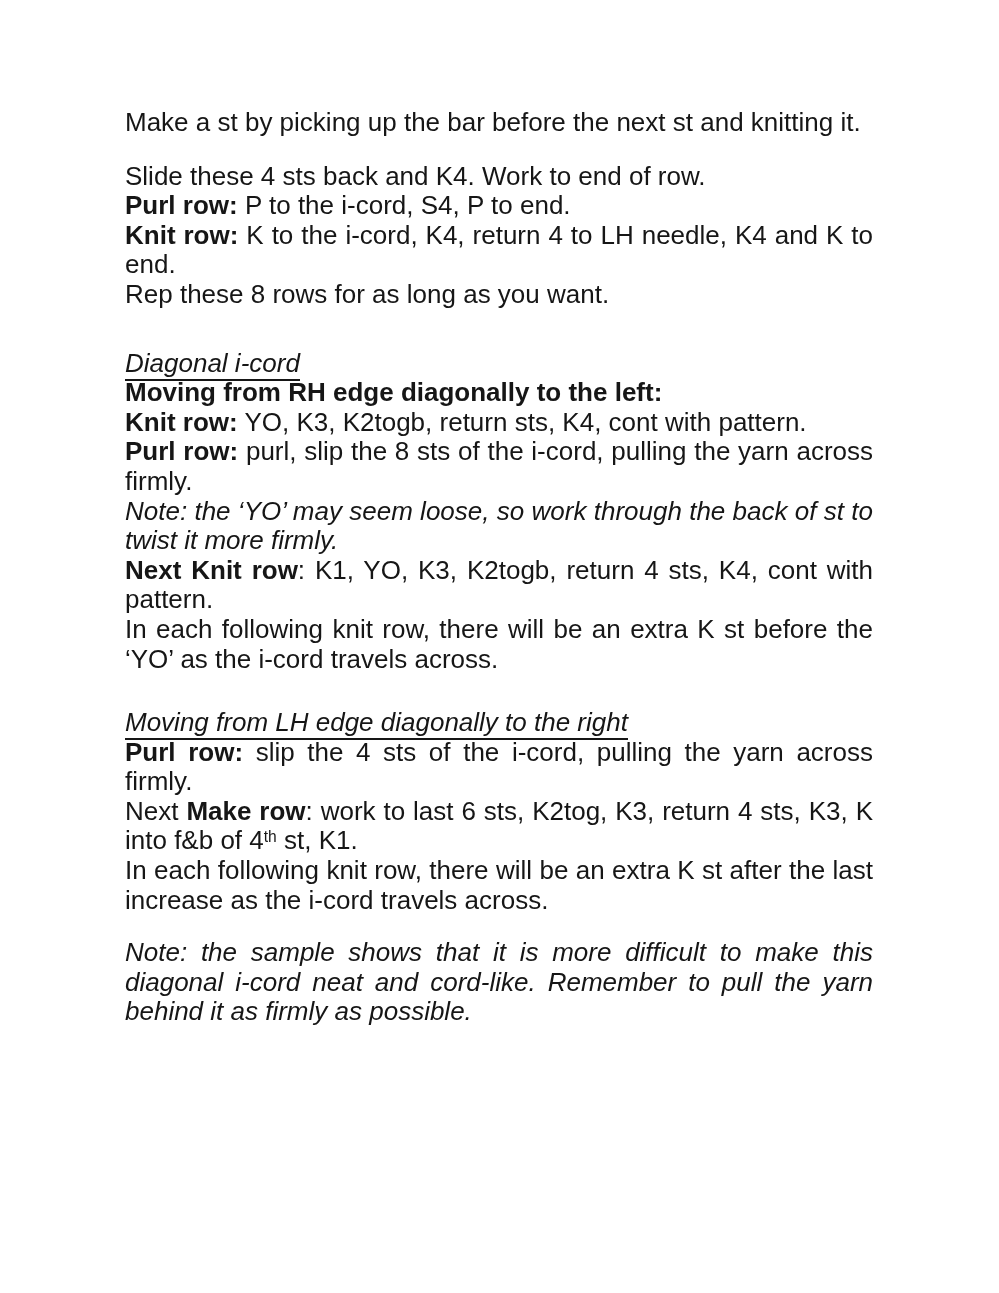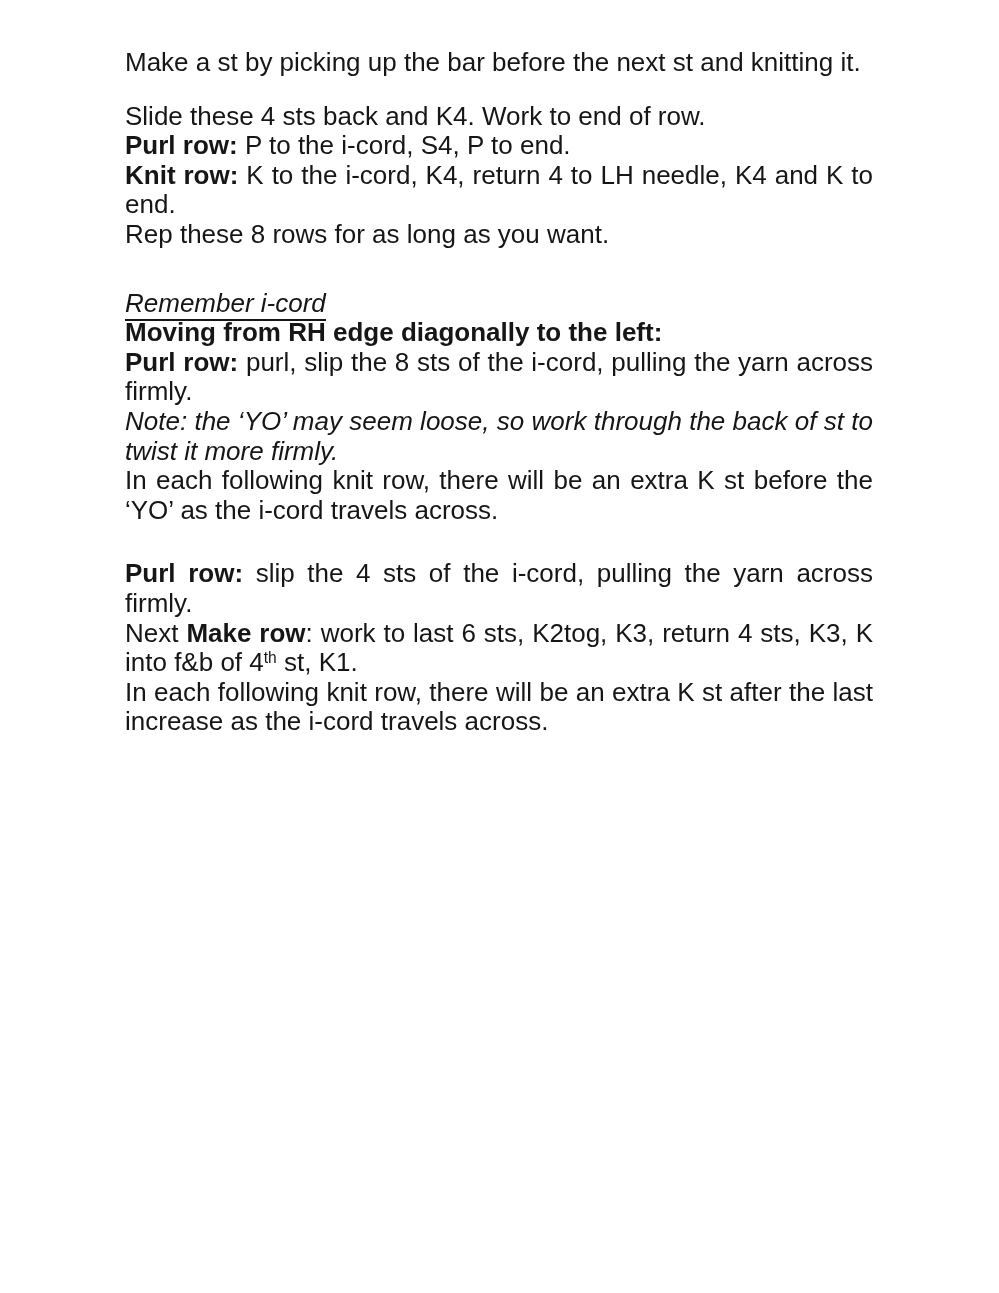--- a/index.html
+++ b/index.html
@@ -4,21 +4,21 @@
 <style>
   html,body{margin:0;padding:0;background:#ffffff;}
   body{
     width:999px;height:1293px;position:relative;
     font-family:"Liberation Sans",sans-serif;
     color:#161616;
     -webkit-font-smoothing:antialiased;
   }
   .content{
     position:absolute;left:125px;top:0;width:748px;
-    padding-top:48px;
+    padding-top:108px;
     font-size:26px;line-height:29.6px;
   }
   .para{text-align:justify;margin:0;}
   .heading{margin:0;text-align:left;}
   .heading .underline{
     font-style:italic;
     border-bottom:2px solid #161616;
     padding-bottom:1px;
   }
   .seg-b{font-weight:700;}
@@ -34,23 +34,27 @@
 <body>
 
 <div class="content">
     <div class="para"><span>Make a st by picking up the bar before the next st and knitting it.</span></div>
     <div class="gap g24"></div>
     <div class="para"><span>Slide these 4 sts back and K4. Work to end of row.</span></div>
     <div class="para"><span class="seg-b">Purl row:</span><span> P to the i-cord, S4, P to end.</span></div>
     <div class="para"><span class="seg-b">Knit row:</span><span> K to the i-cord, K4, return 4 to LH needle, K4 and K to end.</span></div>
     <div class="para"><span>Rep these 8 rows for as long as you want.</span></div>
     <div class="gap g39"></div>
-    <div class="heading"><span class="underline"><span class="seg-i">Remember i-cord</span></span></div>
+    <div class="heading"><span class="underline"><span class="seg-i">Diagonal i-cord</span></span></div>
     <div class="para"><span class="seg-b">Moving from RH edge diagonally to the left:</span></div>
+    <div class="para"><span class="seg-b">Knit row:</span><span> YO, K3, K2togb, return sts, K4, cont with pattern.</span></div>
     <div class="para"><span class="seg-b">Purl row:</span><span> purl, slip the 8 sts of the i-cord, pulling the yarn across firmly.</span></div>
     <div class="para"><span class="seg-i">Note: the ‘YO’ may seem loose, so work through the back of st to twist it more firmly.</span></div>
+    <div class="para"><span class="seg-b">Next Knit row</span><span>: K1, YO, K3, K2togb, return 4 sts, K4, cont with pattern.</span></div>
     <div class="para"><span>In each following knit row, there will be an extra K st before the ‘YO’ as the i-cord travels across.</span></div>
     <div class="gap g34"></div>
+    <div class="heading"><span class="underline"><span class="seg-i">Moving from LH edge diagonally to the right</span></span></div>
     <div class="para"><span class="seg-b">Purl row:</span><span> slip the 4 sts of the i-cord, pulling the yarn across firmly.</span></div>
     <div class="para"><span>Next </span><span class="seg-b">Make row</span><span>: work to last 6 sts, K2tog, K3, return 4 sts, K3, K into f&amp;b of 4</span><span class="seg-sup">th</span><span> st, K1.</span></div>
     <div class="para"><span>In each following knit row, there will be an extra K st after the last increase as the i-cord travels across.</span></div>
     <div class="gap g23"></div>
+    <div class="para"><span class="seg-i">Note: the sample shows that it is more difficult to make this diagonal i-cord neat and cord-like. Remember to pull the yarn behind it as firmly as possible.</span></div>
   </div>
 
 </body></html>

